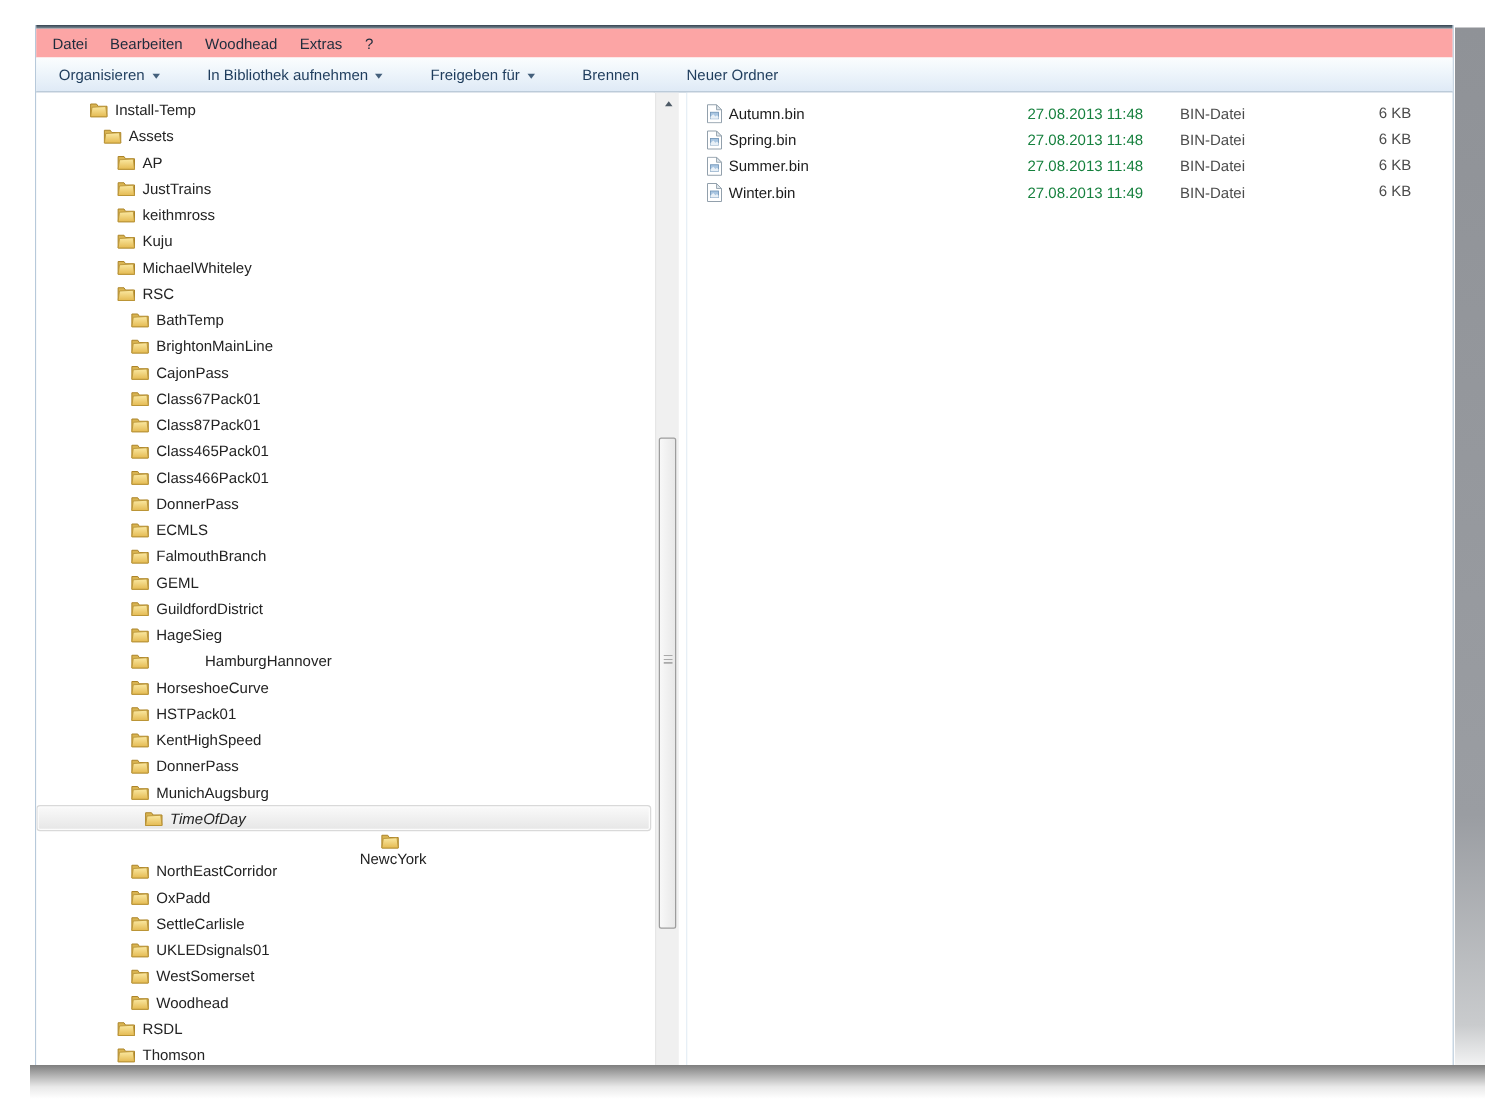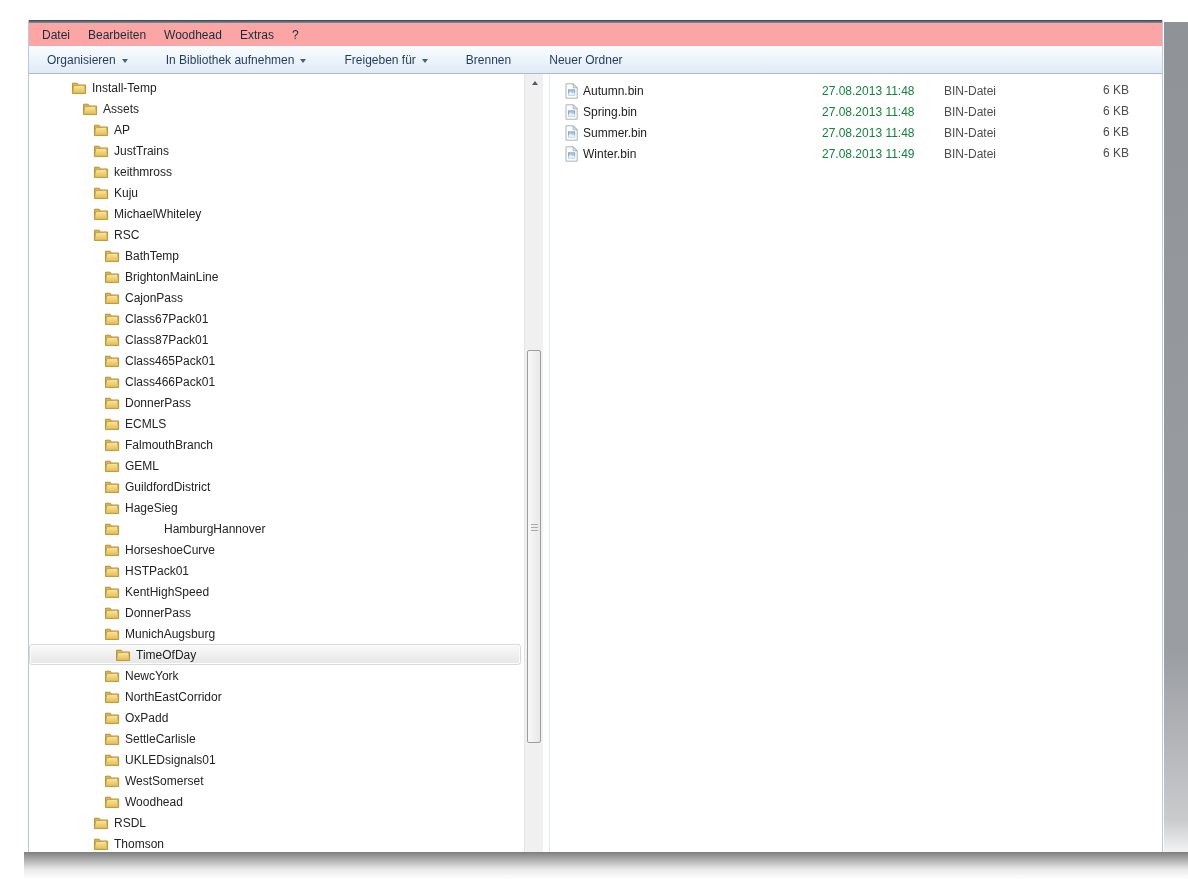--- a/index.html
+++ b/index.html
@@ -456,34 +456,34 @@
       <linearGradient id="fg" x1="0" y1="0" x2="0" y2="1">
         <stop offset="0" stop-color="#fbe9a2"></stop>
                 <stop offset="1" stop-color="#e4ba52"></stop>
       </linearGradient>
     </defs>
     <path d="M1.5 2.2 L6.2 2.2 L7.4 4 L14.6 4 L14.6 12.4 L1.5 12.4 Z" fill="#d9b452" stroke="#ac8429" stroke-width="0.8"></path>
     <path d="M2.6 4.8 L13.6 4.2 L14.6 12.4 L1.5 12.4 Z" fill="url(#fg)" stroke="#b99336" stroke-width="0.7"></path>
   </svg>
     <span class="tree-label">MunichAugsburg</span>
   </div>
-        <div class="tree-row sel" style="padding-left: 85px;">
+        <div class="tree-row sel" style="padding-left: 85px; font-style: italic;">
     <svg class="folder-icon" viewBox="0 0 16 14">
     <defs>
       <linearGradient id="fg" x1="0" y1="0" x2="0" y2="1">
         <stop offset="0" stop-color="#fbe9a2"></stop>
                 <stop offset="1" stop-color="#e4ba52"></stop>
       </linearGradient>
     </defs>
     <path d="M1.5 2.2 L6.2 2.2 L7.4 4 L14.6 4 L14.6 12.4 L1.5 12.4 Z" fill="#d9b452" stroke="#ac8429" stroke-width="0.8"></path>
     <path d="M2.6 4.8 L13.6 4.2 L14.6 12.4 L1.5 12.4 Z" fill="url(#fg)" stroke="#b99336" stroke-width="0.7"></path>
   </svg>
     <span class="tree-label">TimeOfDay</span>
   </div>
-        <div class="tree-row" style="padding-left: 74px;">
+        <div class="tree-row" style="padding-left: 74px; flex-direction: column;">
     <svg class="folder-icon" viewBox="0 0 16 14">
     <defs>
       <linearGradient id="fg" x1="0" y1="0" x2="0" y2="1">
         <stop offset="0" stop-color="#fbe9a2"></stop>
                 <stop offset="1" stop-color="#e4ba52"></stop>
       </linearGradient>
     </defs>
     <path d="M1.5 2.2 L6.2 2.2 L7.4 4 L14.6 4 L14.6 12.4 L1.5 12.4 Z" fill="#d9b452" stroke="#ac8429" stroke-width="0.8"></path>
     <path d="M2.6 4.8 L13.6 4.2 L14.6 12.4 L1.5 12.4 Z" fill="url(#fg)" stroke="#b99336" stroke-width="0.7"></path>
   </svg>

